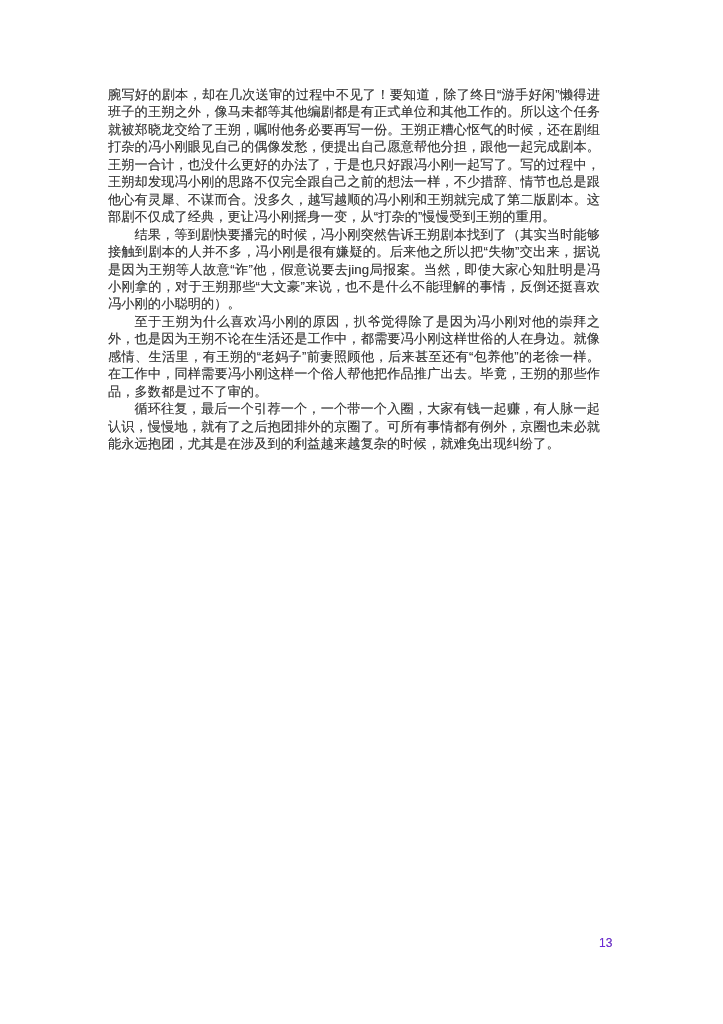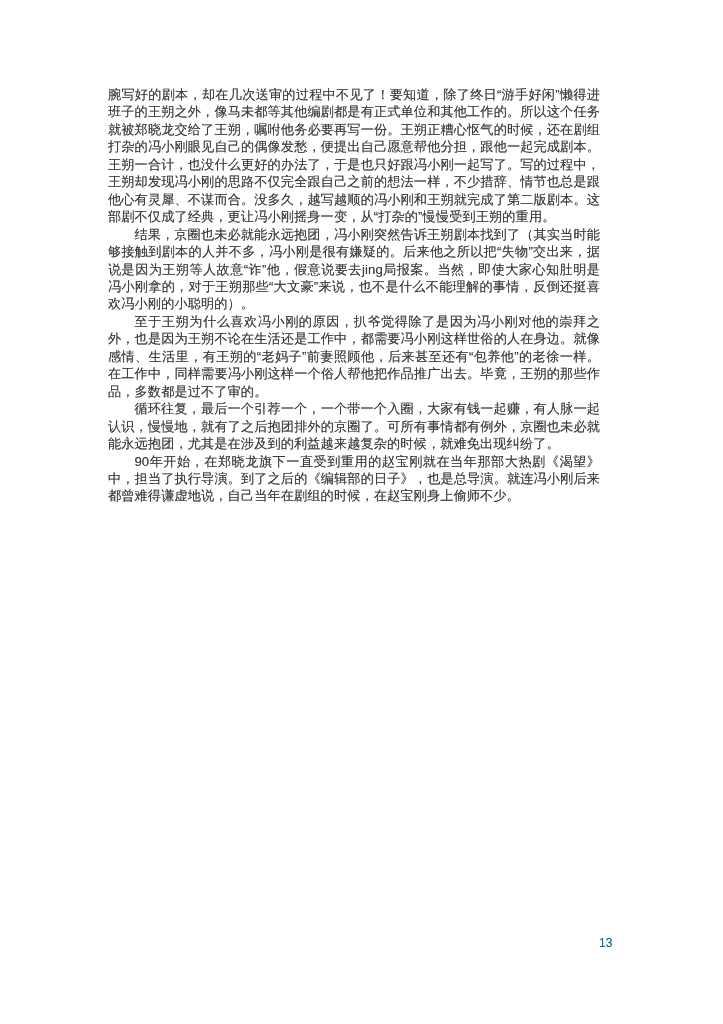--- a/index.html
+++ b/index.html
@@ -33,29 +33,28 @@
     padding: 0;
   }
   p.indent {
     text-indent: 2em;
   }
   .page-number {
     position: absolute;
     left: 599px;
     top: 936px;
     font-size: 12px;
-    color: #0369a1;
+    color: #6d28d9;
     text-shadow: 0 0 0.5px rgba(63,63,63,0.5);
   }
 </style>
 </head>
 <body>
 
 <div class="page">
   <div class="text-block">
       <p class="para">腕写好的剧本，却在几次送审的过程中不见了！要知道，除了终日“游手好闲”懒得进班子的王朔之外，像马未都等其他编剧都是有正式单位和其他工作的。所以这个任务就被郑晓龙交给了王朔，嘱咐他务必要再写一份。王朔正糟心怄气的时候，还在剧组打杂的冯小刚眼见自己的偶像发愁，便提出自己愿意帮他分担，跟他一起完成剧本。王朔一合计，也没什么更好的办法了，于是也只好跟冯小刚一起写了。写的过程中，王朔却发现冯小刚的思路不仅完全跟自己之前的想法一样，不少措辞、情节也总是跟他心有灵犀、不谋而合。没多久，越写越顺的冯小刚和王朔就完成了第二版剧本。这部剧不仅成了经典，更让冯小刚摇身一变，从“打杂的”慢慢受到王朔的重用。</p>
-      <p class="para indent">结果，京圈也未必就能永远抱团，冯小刚突然告诉王朔剧本找到了（其实当时能够接触到剧本的人并不多，冯小刚是很有嫌疑的。后来他之所以把“失物”交出来，据说是因为王朔等人故意“诈”他，假意说要去jing局报案。当然，即使大家心知肚明是冯小刚拿的，对于王朔那些“大文豪”来说，也不是什么不能理解的事情，反倒还挺喜欢冯小刚的小聪明的）。</p>
+      <p class="para indent">结果，等到剧快要播完的时候，冯小刚突然告诉王朔剧本找到了（其实当时能够接触到剧本的人并不多，冯小刚是很有嫌疑的。后来他之所以把“失物”交出来，据说是因为王朔等人故意“诈”他，假意说要去jing局报案。当然，即使大家心知肚明是冯小刚拿的，对于王朔那些“大文豪”来说，也不是什么不能理解的事情，反倒还挺喜欢冯小刚的小聪明的）。</p>
       <p class="para indent">至于王朔为什么喜欢冯小刚的原因，扒爷觉得除了是因为冯小刚对他的崇拜之外，也是因为王朔不论在生活还是工作中，都需要冯小刚这样世俗的人在身边。就像感情、生活里，有王朔的“老妈子”前妻照顾他，后来甚至还有“包养他”的老徐一样。在工作中，同样需要冯小刚这样一个俗人帮他把作品推广出去。毕竟，王朔的那些作品，多数都是过不了审的。</p>
       <p class="para indent">循环往复，最后一个引荐一个，一个带一个入圈，大家有钱一起赚，有人脉一起认识，慢慢地，就有了之后抱团排外的京圈了。可所有事情都有例外，京圈也未必就能永远抱团，尤其是在涉及到的利益越来越复杂的时候，就难免出现纠纷了。</p>
-      <p class="para indent">90年开始，在郑晓龙旗下一直受到重用的赵宝刚就在当年那部大热剧《渴望》中，担当了执行导演。到了之后的《编辑部的日子》，也是总导演。就连冯小刚后来都曾难得谦虚地说，自己当年在剧组的时候，在赵宝刚身上偷师不少。</p>
     </div>
   <div class="page-number">13</div>
 </div>
 
 </body></html>

